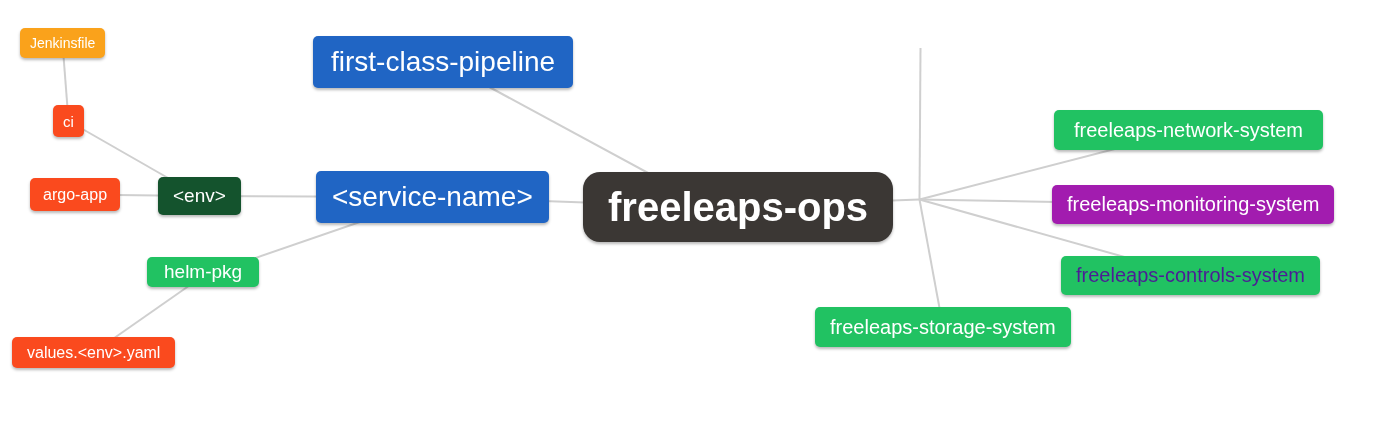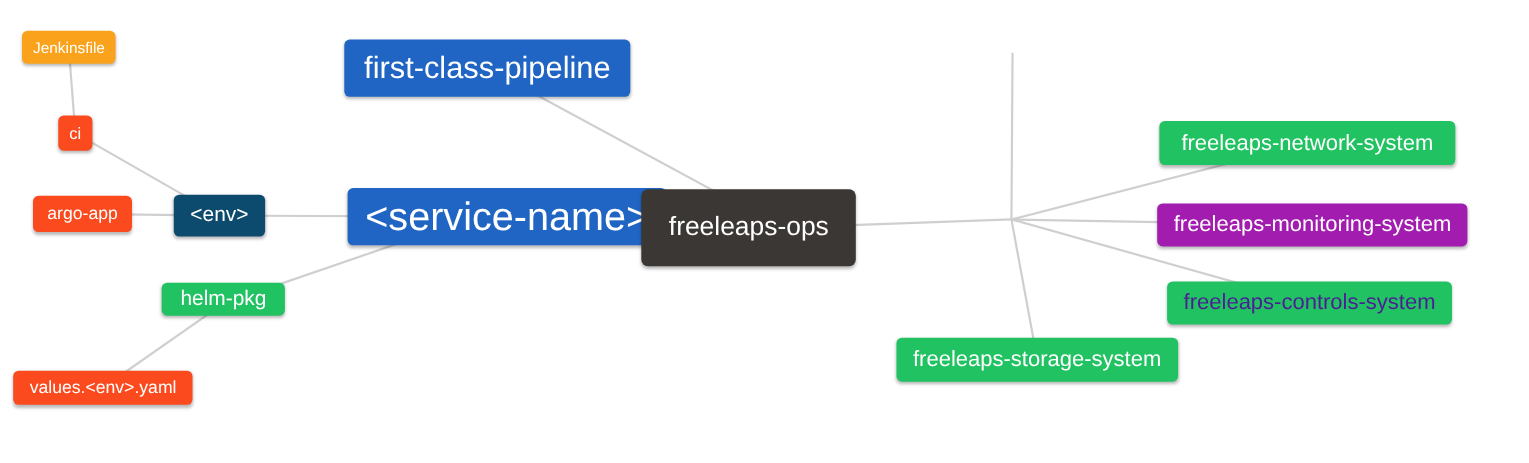--- a/index.html
+++ b/index.html
@@ -36,22 +36,22 @@
     user-select: none;
   }
   
   .n-jenkinsfile { left: 20px;   top: 28px;  height: 30px; font-size: 14px; padding: 0 10px; }
   .n-ci          { left: 53px;   top: 105px; height: 32px; font-size: 15px; padding: 0 10px; }
   .n-argo        { left: 30px;   top: 178px; height: 33px; font-size: 16px; padding: 0 13px; }
   .n-env         { left: 158px;  top: 177px; height: 38px; font-size: 19px; padding: 0 15px; }
   .n-helm        { left: 147px;  top: 257px; height: 30px; font-size: 19px; padding: 0 17px; }
   .n-values      { left: 12px;   top: 337px; height: 31px; font-size: 16px; padding: 0 15px; }
   .n-first       { left: 313px;  top: 36px;  height: 52px; font-size: 28px; padding: 0 18px; }
-  .n-service     { left: 316px;  top: 171px; height: 52px; font-size: 36px; padding: 0 16px; }
-  .n-ops         { left: 583px;  top: 172px; height: 70px; font-size: 24px; padding: 0 25px; border-radius: 6px; }
+  .n-service     { left: 316px;  top: 171px; height: 52px; font-size: 28px; padding: 0 16px; }
+  .n-ops         { left: 583px;  top: 172px; height: 70px; font-size: 40px; padding: 0 25px; border-radius: 17px; font-weight: bold; }
   .n-manifests   { left: 850px;  top: 175px; height: 49px; font-size: 26px; padding: 0 14px; }
   .n-devops      { left: 795px;  top: 29px;  height: 38px; font-size: 20px; padding: 0 14px; }
   .n-network     { left: 1054px; top: 110px; height: 40px; font-size: 20px; padding: 0 20px; }
   .n-monitoring  { left: 1052px; top: 185px; height: 39px; font-size: 20px; padding: 0 15px; }
   .n-controls    { left: 1061px; top: 256px; height: 39px; font-size: 20px; padding: 0 15px; }
   .n-storage     { left: 815px;  top: 307px; height: 40px; font-size: 20px; padding: 0 15px; }
 </style>
 </head>
 <body>
 
@@ -75,21 +75,21 @@
 
   <div class="node n-jenkinsfile" style="background: rgb(250, 162, 27); color: rgb(255, 255, 255);">
     <span>Jenkinsfile</span>
   </div>
   <div class="node n-ci" style="background: rgb(250, 74, 30); color: rgb(255, 255, 255);">
     <span>ci</span>
   </div>
   <div class="node n-argo" style="background: rgb(250, 74, 30); color: rgb(255, 255, 255);">
     <span>argo-app</span>
   </div>
-  <div class="node n-env" style="background: #0c4a6e; color: rgb(255, 255, 255); justify-content: flex-end;">
+  <div class="node n-env" style="background: #14532d; color: rgb(255, 255, 255); justify-content: flex-end;">
     <span>&lt;env&gt;</span>
   </div>
   <div class="node n-helm" style="background: rgb(33, 194, 98); color: rgb(255, 255, 255);">
     <span>helm-pkg</span>
   </div>
   <div class="node n-values" style="background: rgb(250, 74, 30); color: rgb(255, 255, 255);">
     <span>values.&lt;env&gt;.yaml</span>
   </div>
   <div class="node n-first" style="background: rgb(32, 101, 196); color: rgb(255, 255, 255);">
     <span>first-class-pipeline</span>

